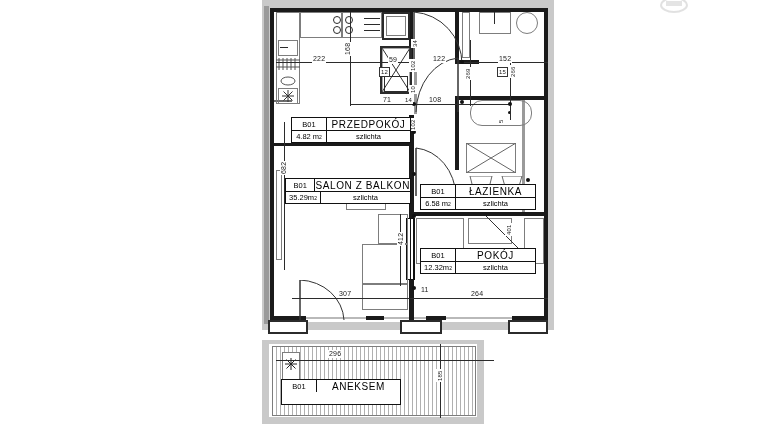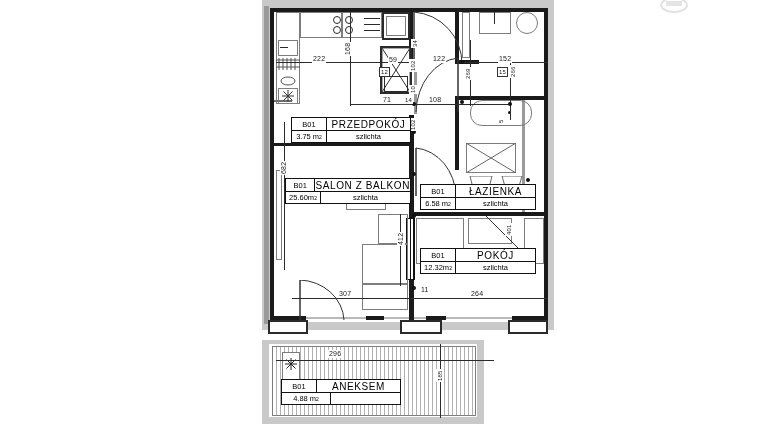--- a/index.html
+++ b/index.html
@@ -283,41 +283,41 @@
     <div class="r" style="height:12px;">
       <div class="c1" style="width:34px;">
         <span>B01</span>
       </div>
       <div class="c2">
         <span class="nm">PRZEDPOKÓJ</span>
       </div>
     </div>
     <div class="r" style="height:11px;">
       <div class="c1" style="width:34px;">
-        <span>3.75 m</span>
+        <span>4.82 m</span>
           <sup style="font-size:5px;">2</sup>
       </div>
       <div class="c2">
         <span>szlichta</span>
       </div>
     </div>
   </div>
 
   <div class="roomlabel" style="left:285px;top:178px;width:124px;height:24px;">
     <div class="r" style="height:12px;">
       <div class="c1" style="width:34px;">
         <span>B01</span>
       </div>
       <div class="c2">
         <span class="nm">SALON Z BALKON</span>
       </div>
     </div>
     <div class="r" style="height:11px;">
       <div class="c1" style="width:34px;">
-        <span>25.60m</span>
+        <span>35.29m</span>
           <sup style="font-size:5px;">2</sup>
       </div>
       <div class="c2">
         <span>szlichta</span>
       </div>
     </div>
   </div>
 
   <div class="roomlabel" style="left:420px;top:184px;width:114px;height:24px;">
     <div class="r" style="height:12px;">
@@ -359,29 +359,20 @@
     </div>
   </div>
 
   <div class="roomlabel" style="left:281px;top:379px;width:118px;height:24px;">
     <div class="r" style="height:12px;">
       <div class="c1" style="width:34px;">
         <span>B01</span>
       </div>
       <div class="c2">
         <span class="nm">ANEKSEM</span>
-      </div>
-    </div>
-    <div class="r" style="height:11px;">
-      <div class="c1" style="width:48px;">
-        <span>4.88 m</span>
-          <sup style="font-size:5px;">2</sup>
-      </div>
-      <div class="c2">
-        <span></span>
       </div>
     </div>
   </div>
 
   <svg class="watermark" style="left:660px;top:-4px;width:28px;height:18px;" viewBox="0 0 28 18">
     <ellipse cx="14" cy="9" rx="13" ry="7" fill="none" stroke="#7a7a7a" stroke-width="2"></ellipse>
     <rect x="6" y="5" width="16" height="5" fill="#8a8a8a"></rect>
   </svg>
 
 </div>

